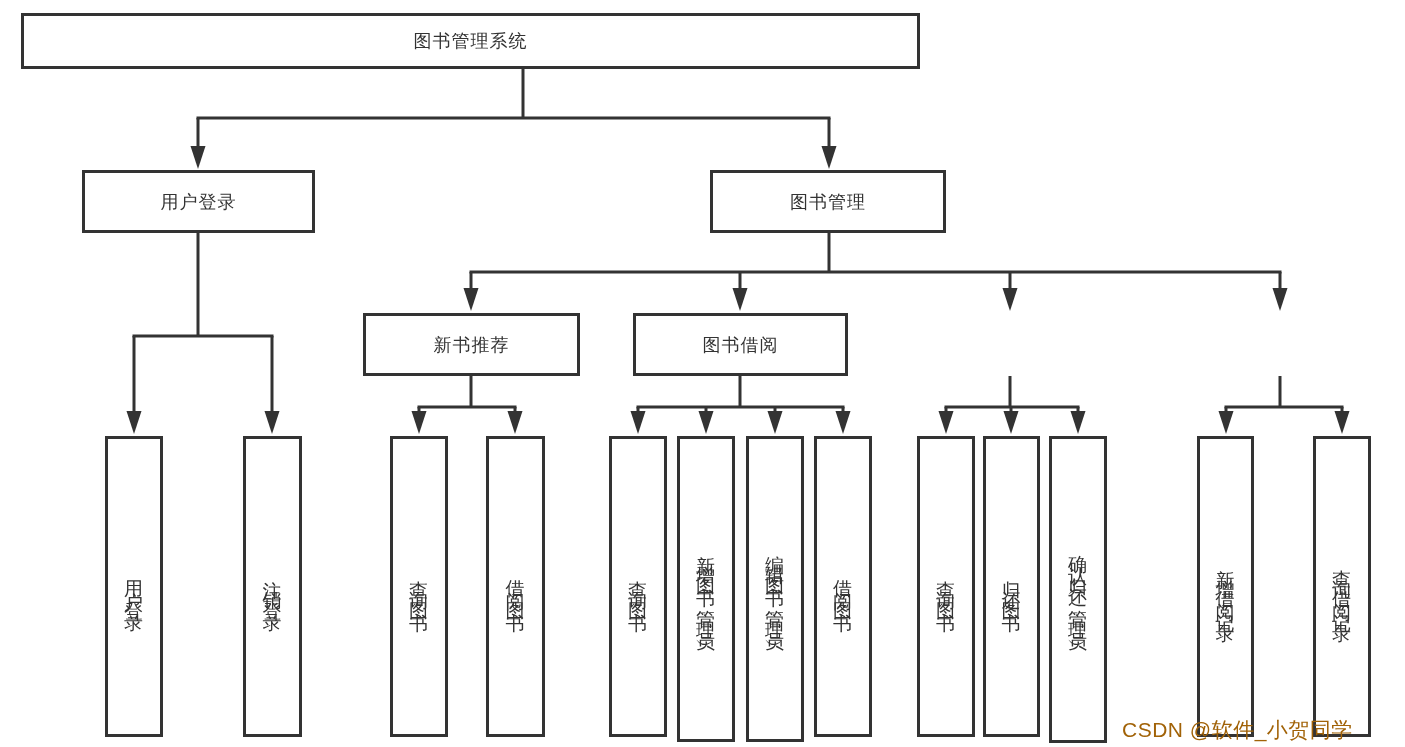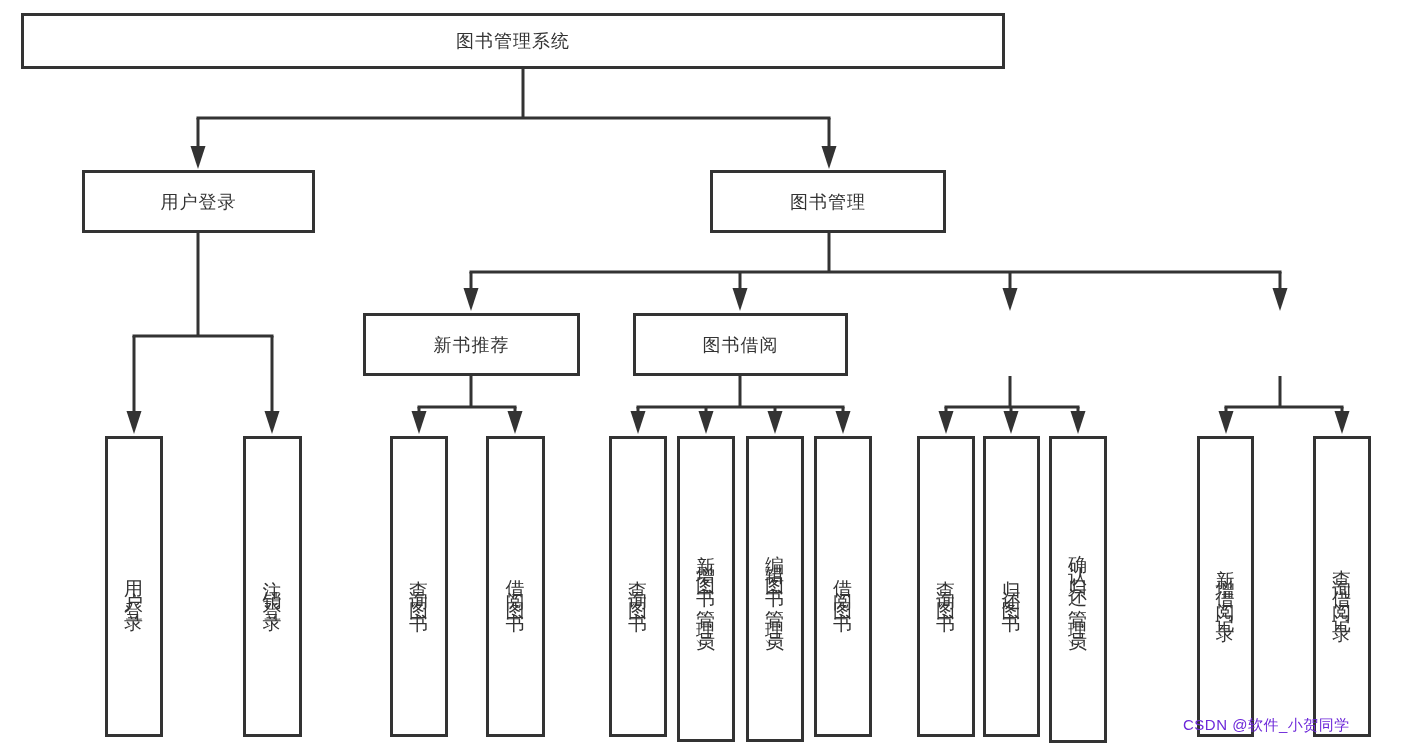--- a/index.html
+++ b/index.html
@@ -39,25 +39,25 @@
   }
   .vbox span {
     writing-mode: vertical-lr;
     text-orientation: mixed;
     font-size: 19px;
     letter-spacing: 11px;
     line-height: 1;
   }
   .watermark {
     position: absolute;
-    left: 1183px;
+    left: 1122px;
     top: 716px;
     width: 220px;
-    font-size: 15px;
-    color: #6d28d9;
+    font-size: 21px;
+    color: #a16207;
     white-space: nowrap;
     z-index: 5;
     letter-spacing: 0.5px;
   }
 </style>
 </head>
 <body>
 
 <div class="canvas">
 
@@ -116,21 +116,21 @@
       <polygon points="1070.5,411 1085.5,411 1078,434"></polygon>
 
     <path d="M1280,376 V407"></path>
     <path d="M1224.5,407 H1343.5"></path>
     <path d="M1226,407 V414"></path>
       <polygon points="1218.5,411 1233.5,411 1226,434"></polygon>
     <path d="M1342,407 V414"></path>
       <polygon points="1334.5,411 1349.5,411 1342,434"></polygon>
   </svg>
 
-  <div class="node hbox" style="left:21px; top:13px; width:984px; height:56px;">
+  <div class="node hbox" style="left:21px; top:13px; width:899px; height:56px;">
     <span>图书管理系统</span>
   </div>
 
   <div class="node hbox" style="left:82px; top:170px; width:233px; height:63px;">
     <span>用户登录</span>
   </div>
   <div class="node hbox" style="left:710px; top:170px; width:236px; height:63px;">
     <span>图书管理</span>
   </div>
 

